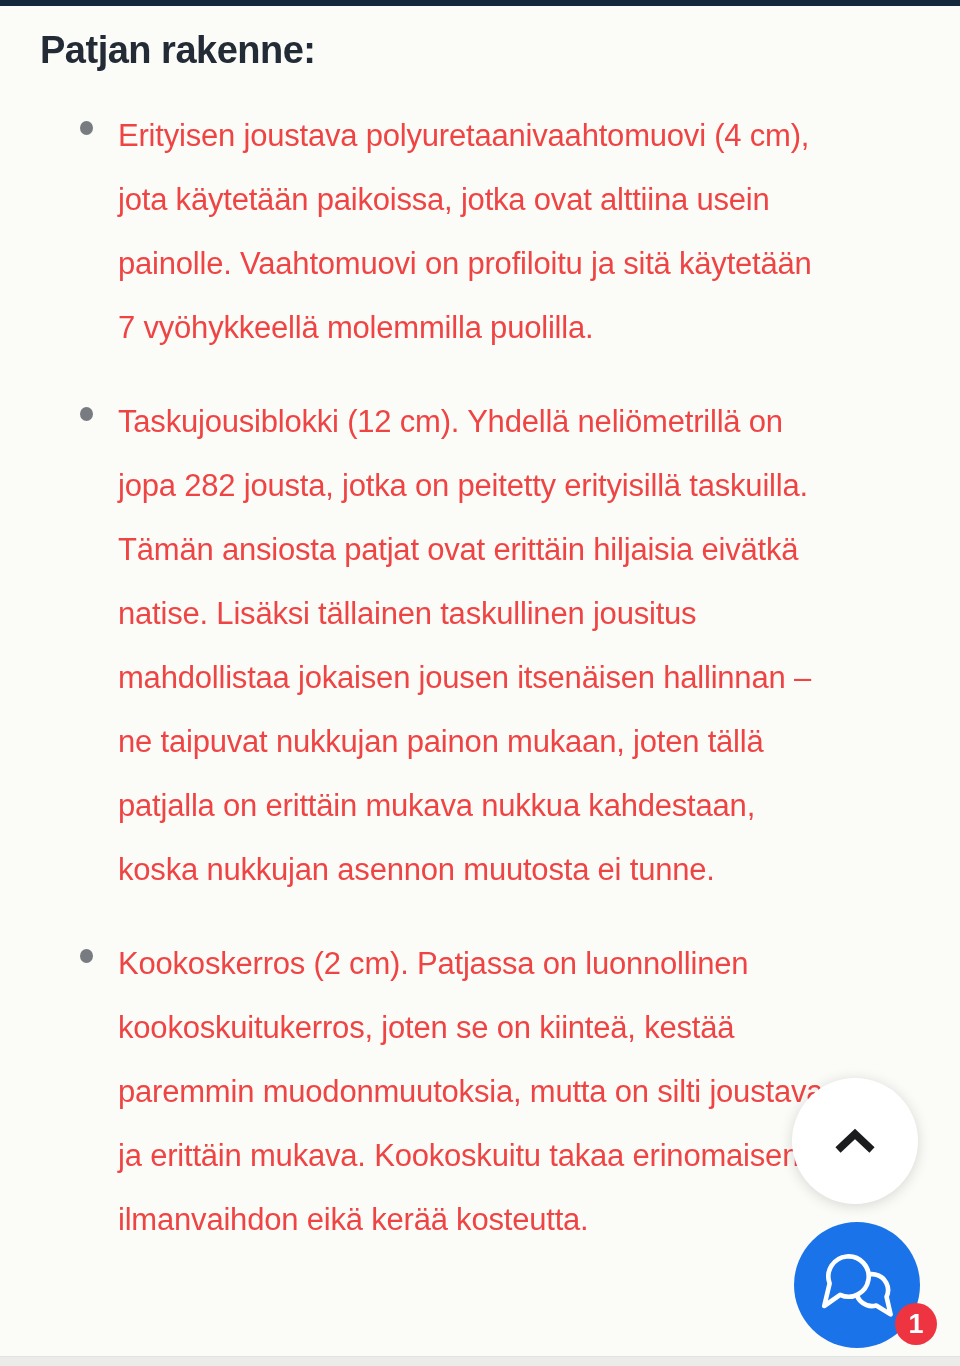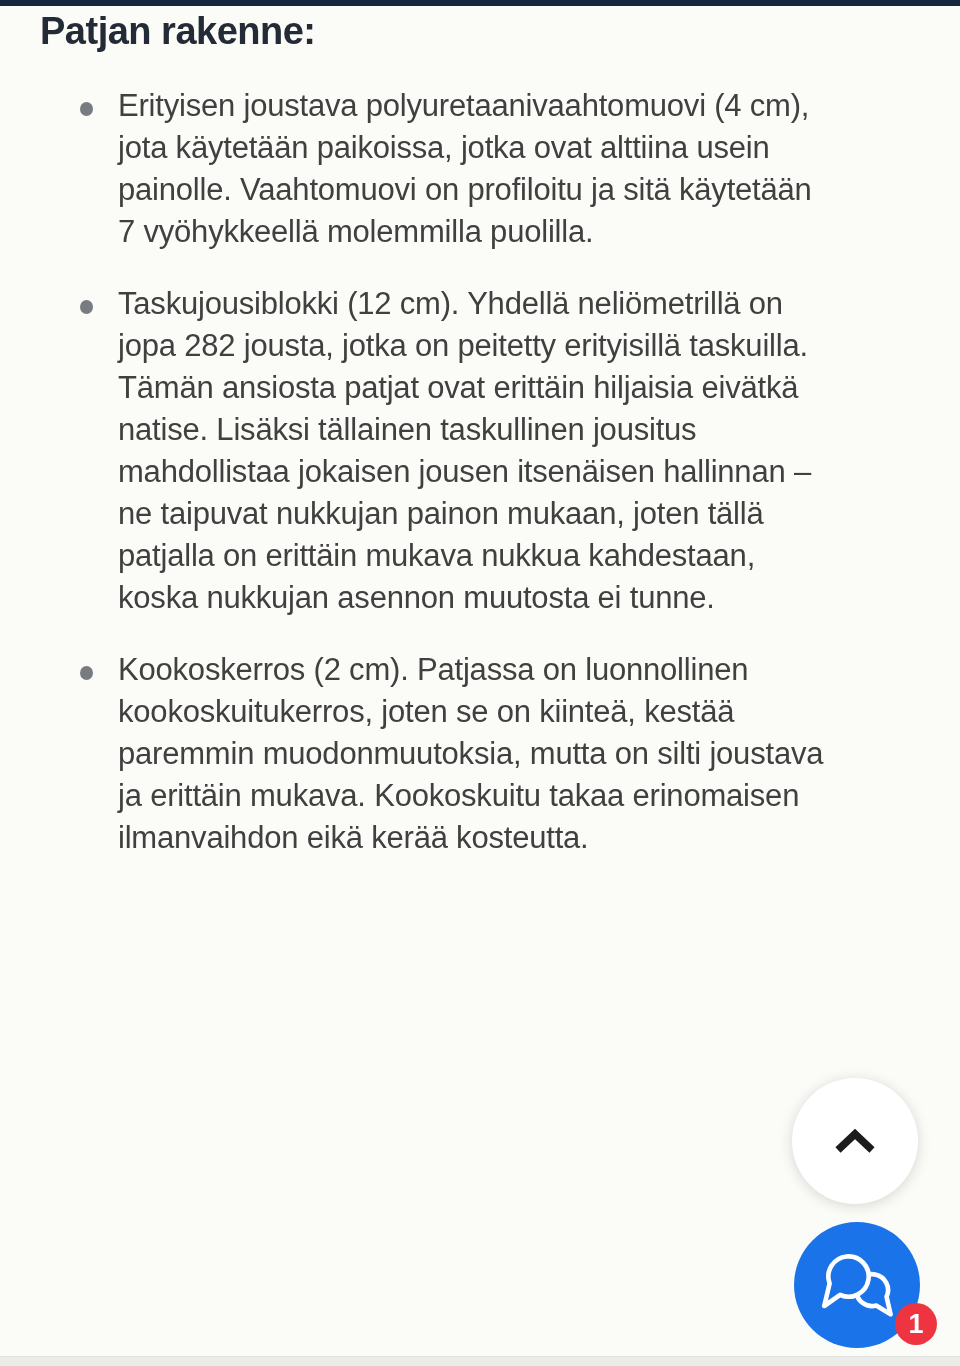--- a/index.html
+++ b/index.html
@@ -12,35 +12,35 @@
   }
   .topbar {
     position: absolute; top: 0; left: 0;
     width: 100%; height: 6px;
     background: #15273a;
   }
   .content {
     position: absolute; top: 6px; left: 40px; width: 890px;
   }
   .section-title {
-    margin: 1px 0 30px 0;
+    margin: 20px 0 30px 0;
     font-size: 38px; line-height: 48px;
     font-weight: 700; color: #232b36;
     letter-spacing: -0.5px;
   }
   ul.bullets {
     list-style: none;
     width: 790px;
   }
   ul.bullets li {
     position: relative;
     padding-left: 78px;
     margin-bottom: 30px;
-    font-size: 31px; line-height: 42px;
-    color: #404040;
+    font-size: 31px; line-height: 64px;
+    color: #ef4444;
     letter-spacing: -0.2px;
   }
   ul.bullets li .bullet-dot {
     position: absolute; left: 40px; top: 17px;
     width: 13px; height: 14px;
     border-radius: 50%;
     background: #787c80;
   }
   .scroll-top-btn {
     position: absolute; left: 792px; top: 1078px;

